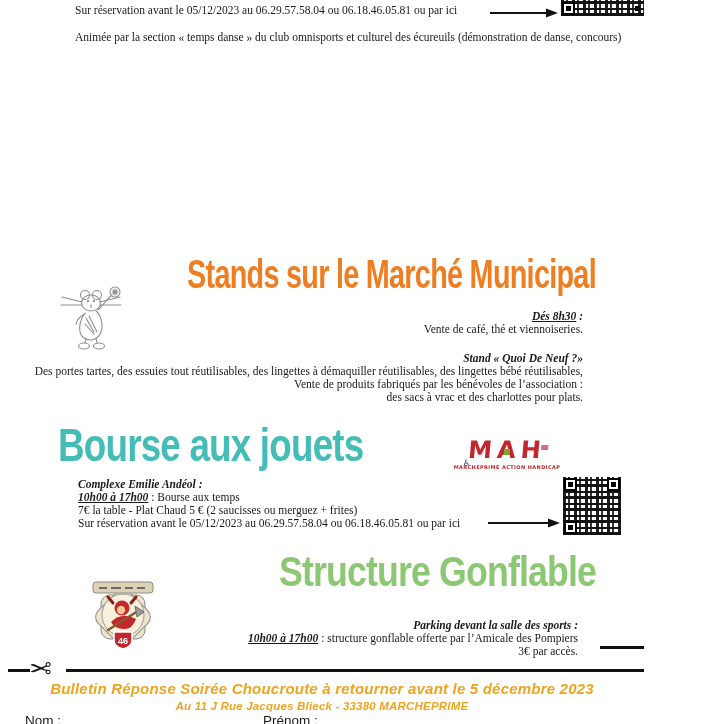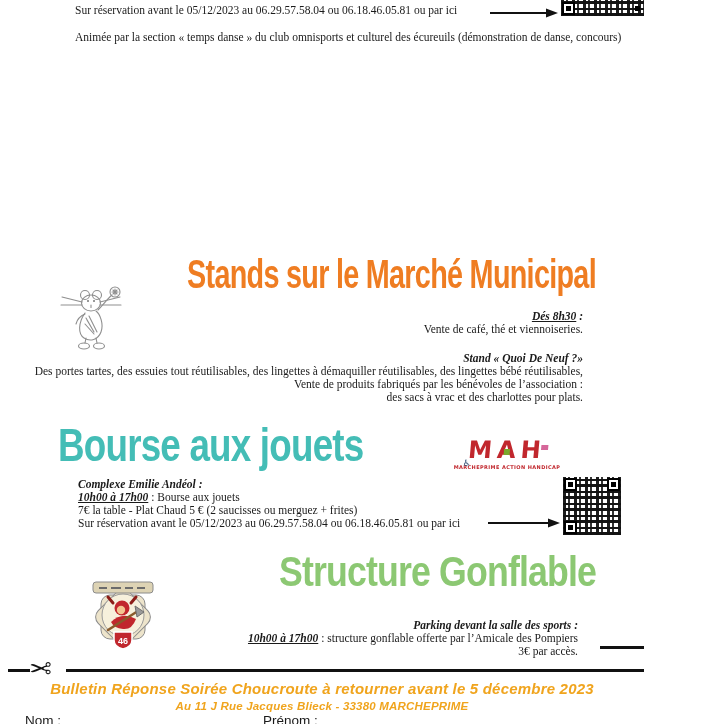--- a/index.html
+++ b/index.html
@@ -109,21 +109,21 @@
       <span>MAH</span>
       <span class="mah-wheel">♿</span>
       <span class="mah-sq"></span>
       <span class="mah-pk"></span>
     </div>
     <div class="mah-sub">MARCHEPRIME ACTION HANDICAP</div>
   </div>
 
   <div class="abs serif" style="left:78px;top:478px;">
     <div class="bi">Complexe Emilie Andéol :</div>
-    <div><span class="bi ul">10h00 à 17h00</span><span> : Bourse aux jouets</span></div>
+    <div><span class="bi ul">10h00 à 17h00</span><span> : Bourse aux temps</span></div>
     <div>7€ la table - Plat Chaud 5 € (2 saucisses ou merguez + frites)</div>
     <div>Sur réservation avant le 05/12/2023 au 06.29.57.58.04 ou 06.18.46.05.81 ou par ici</div>
   </div>
   <div class="abs arrow" style="left:488px;top:518px;">
     <svg width="72" height="10" viewBox="0 0 72 10">
       <line x1="0" y1="5" x2="60" y2="5" stroke="#111" stroke-width="2"></line>
       <polygon points="60,0.5 72,5 60,9.5" fill="#111"></polygon>
     </svg>
   </div>
 

